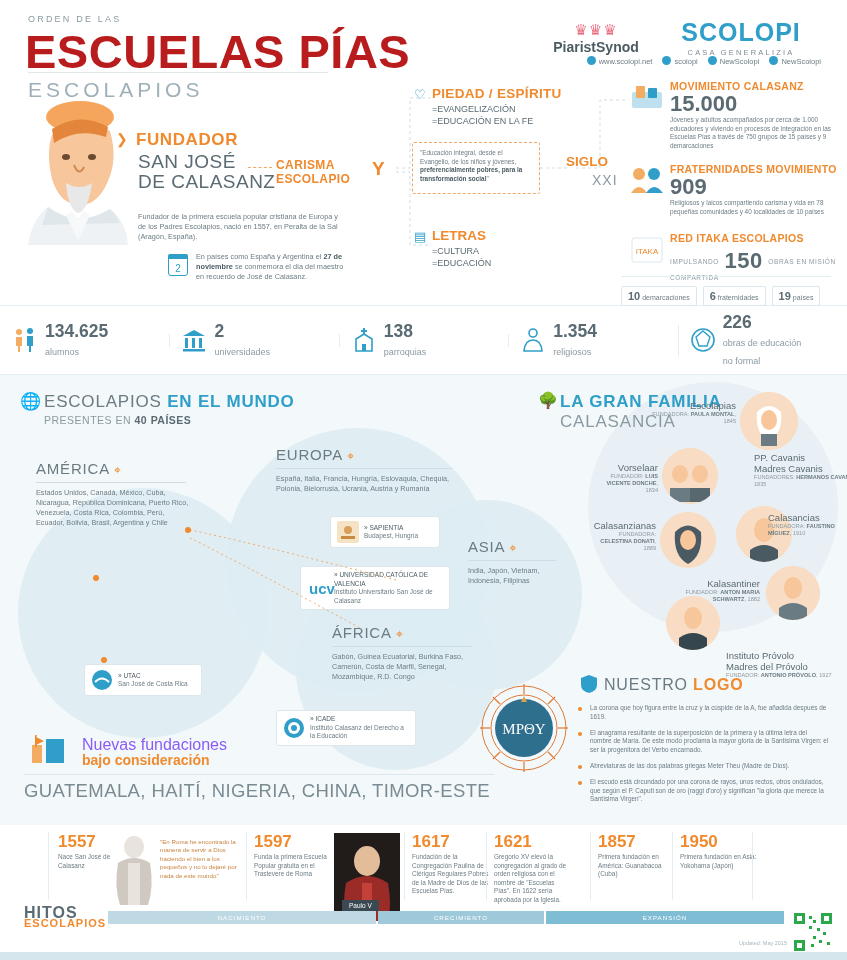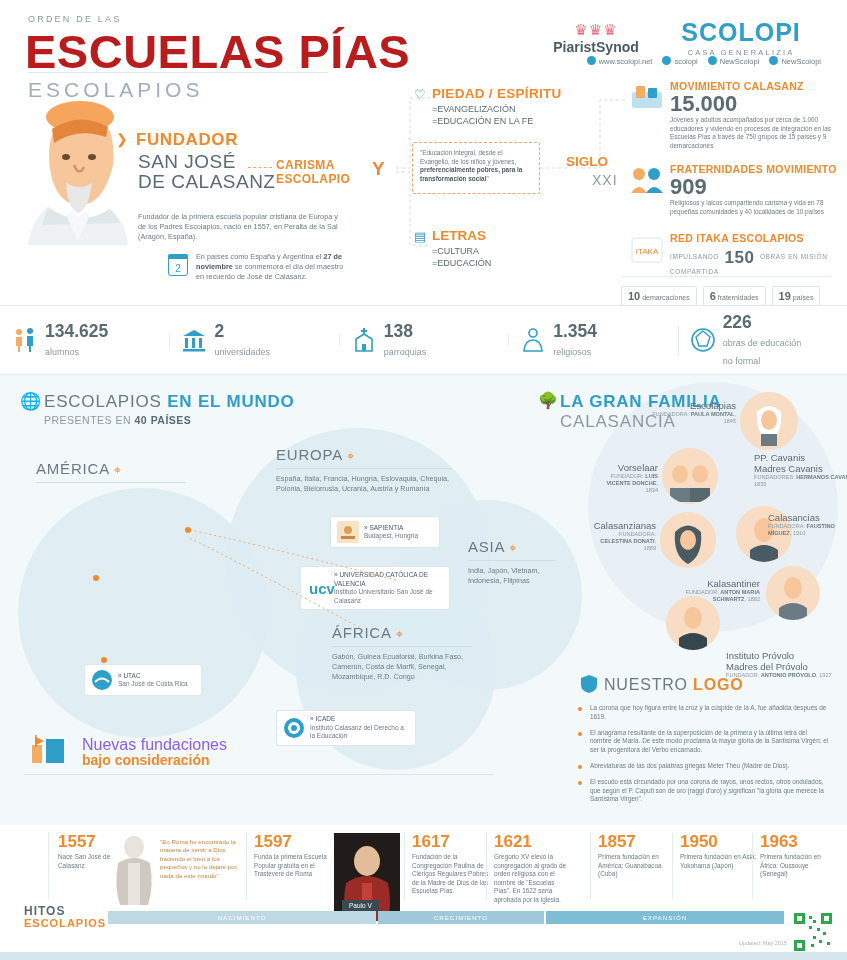--- a/index.html
+++ b/index.html
@@ -121,21 +121,21 @@
   
   .logo-h { position:absolute; left:604px; top:676px; font-size:16px; color:#6b7b83; letter-spacing:0.8px;}
   .logo-h b { color:#f08a2e;}
   .logo-shield { position:absolute; left:580px; top:674px; width:18px; height:20px;}
   .logo-bullets { position:absolute; left:578px; top:704px; width:252px; }
   .lb { position:relative; padding-left:12px; margin-bottom:7px; font-size:6.4px; line-height:8.8px; color:#6c7c84;}
   .lb::before { content:""; position:absolute; left:0; top:3px; width:4px; height:4px; border-radius:50%; background:#f08a2e;}
   .emblem { position:absolute; left:478px; top:682px; width:92px; height:92px;}
 
   
-  .hitos-h { position:absolute; left:24px; top:904px; font-size:12px; font-weight:bold; color:#5b6b73; letter-spacing:1px;}
+  .hitos-h { position:absolute; left:24px; top:904px; font-size:16px; font-weight:bold; color:#5b6b73; letter-spacing:1px;}
   .hitos-h2 { position:absolute; left:24px; top:917px; font-size:11px; font-weight:bold; color:#f08a2e; letter-spacing:1px;}
   .tl { position:absolute; top:832px; }
   .tl .ty { font-size:17px; font-weight:bold; color:#f08a2e; line-height:19px;}
   .tl .td { font-size:6.4px; line-height:8.6px; color:#6c7c84; width:78px; margin-top:2px;}
   .tl-sep { position:absolute; top:832px; width:1px; background:#e3eef2; height:68px;}
   .phase { position:absolute; height:13px; color:#fff; font-size:6.2px; letter-spacing:1px; text-align:center; line-height:13px;}
   .ph1 { background:#bfd9e4; } .ph2 { background:#9ec9da; } .ph3 { background:#7fbdd4; }
   .updated { position:absolute; right:60px; bottom:14px; font-size:5.5px; color:#a8b6bc;}
   .qr { position:absolute; right:14px; bottom:8px; width:40px; height:40px;}
   .footbar { position:absolute; left:0; bottom:0; width:847px; height:8px; background:#d6e6ed;}
@@ -257,21 +257,21 @@
   <div class="rblock" style="left:670px; top:232px;">
     <div class="rb-icon">
       <svg width="34" height="32" viewBox="0 0 34 32">
           <rect x="2" y="4" width="30" height="24" rx="2" fill="#fff" stroke="#dbe7ec"></rect>
           <text x="17" y="20" font-size="8" fill="#f08a2e" text-anchor="middle" font-family="Liberation Sans">ITAKA</text>
         </svg>
     </div>
     <div class="rb-title">RED ITAKA ESCOLAPIOS</div>
     <div style="font-size:6.5px;color:#8b9aa2;letter-spacing:.6px;margin-top:4px;">
       <span>IMPULSANDO</span>
-      <span style="font-size:17px;font-weight:bold;color:#5b6b73;vertical-align:-4px;margin:16px 3px;">150</span>
+      <span style="font-size:22px;font-weight:bold;color:#5b6b73;vertical-align:-4px;margin:16px 3px;">150</span>
       <span>OBRAS EN MISIÓN COMPARTIDA</span>
     </div>
   </div>
   <div class="redline"></div>
   <div class="chips">
     <span class="chip"><b>10</b> <span>demarcaciones</span></span>
     <span class="chip"><b>6</b> <span>fraternidades</span></span>
     <span class="chip"><b>19</b> <span>países</span></span>
   </div>
 
@@ -325,20 +325,21 @@
   <div class="circ" style="left:392px; top:500px; width:190px; height:190px;"></div>
   <div class="circ" style="left:296px; top:570px; width:200px; height:200px;"></div>
   <div class="circ" style="left:588px; top:382px; width:250px; height:250px; background:#e6eff3;"></div>
 
   <div class="mundo-globe">🌐</div>
   <div class="mundo-h"><span>ESCOLAPIOS</span> <b>EN EL MUNDO</b></div>
   <div class="mundo-sub"><span>PRESENTES EN</span> <b>40 PAÍSES</b></div>
 
   <div class="reg-h" style="left:36px; top:460px;"><span>AMÉRICA</span> <span class="reg-pin">⌖</span></div>
   <div class="reg-rule" style="left:36px; top:482px; width:150px;"></div>
+  <div class="reg-t" style="left:36px; top:488px; width:155px;">Estados Unidos, Canadá, México, Cuba, Nicaragua, República Dominicana, Puerto Rico, Venezuela, Costa Rica, Colombia, Perú, Ecuador, Bolivia, Brasil, Argentina y Chile</div>
 
   <div class="reg-h" style="left:276px; top:446px;"><span>EUROPA</span> <span class="reg-pin">⌖</span></div>
   <div class="reg-rule" style="left:276px; top:468px; width:176px;"></div>
   <div class="reg-t" style="left:276px; top:474px; width:180px;">España, Italia, Francia, Hungría, Eslovaquia, Chequia, Polonia, Bielorrusia, Ucrania, Austria y Rumanía</div>
 
   <div class="reg-h" style="left:468px; top:538px;"><span>ASIA</span> <span class="reg-pin">⌖</span></div>
   <div class="reg-rule" style="left:468px; top:560px; width:88px;"></div>
   <div class="reg-t" style="left:468px; top:566px; width:92px;">India, Japón, Vietnam, Indonesia, Filipinas</div>
 
   <div class="reg-h" style="left:332px; top:624px;"><span>ÁFRICA</span> <span class="reg-pin">⌖</span></div>
@@ -475,27 +476,49 @@
     <svg width="46" height="34" viewBox="0 0 46 34">
         <path d="M4 30 V12 h10 V30z" fill="#f3ad62"></path>
         <path d="M18 30 V6 h18 V30z" fill="#2f9fc9"></path>
         <path d="M8 4 l0 8 l8 -4z" fill="#f08a2e"></path>
         <rect x="7" y="2" width="1.6" height="12" fill="#f08a2e"></rect>
       </svg>
   </div>
   <div class="nf-h">Nuevas fundaciones</div>
   <div class="nf-h2">bajo consideración</div>
   <div class="nf-rule"></div>
+  <div class="nf-list">GUATEMALA, HAITÍ, NIGERIA, CHINA, TIMOR-ESTE</div>
 
   <div class="logo-shield">
     <svg width="18" height="20" viewBox="0 0 18 20">
         <path d="M9 1 L17 4 v7 q0 6 -8 8 q-8 -2 -8 -8 V4z" fill="#2f9fc9"></path>
       </svg>
   </div>
   <div class="logo-h"><span>NUESTRO</span> <b>LOGO</b></div>
+  <div class="emblem">
+    <svg width="92" height="92" viewBox="0 0 92 92">
+      <g stroke="#e07a35" stroke-width="1" fill="none">
+        <circle cx="46" cy="46" r="42"></circle>
+          <circle cx="46" cy="46" r="33"></circle>
+      </g>
+      <g stroke="#e07a35" stroke-width="1.2">
+        <line x1="46" y1="2" x2="46" y2="12"></line>
+          <line x1="46" y1="80" x2="46" y2="90"></line>
+        <line x1="2" y1="46" x2="12" y2="46"></line>
+          <line x1="80" y1="46" x2="90" y2="46"></line>
+        <line x1="15" y1="15" x2="22" y2="22"></line>
+          <line x1="70" y1="70" x2="77" y2="77"></line>
+        <line x1="70" y1="22" x2="77" y2="15"></line>
+          <line x1="15" y1="77" x2="22" y2="70"></line>
+      </g>
+      <circle cx="46" cy="46" r="29" fill="#2f6f8e"></circle>
+      <text x="46" y="52" font-size="15" fill="#ffffff" text-anchor="middle" font-family="Liberation Serif">MPΘY</text>
+      <path d="M46 14 l3 6 h-6z" fill="#e0a04a"></path>
+    </svg>
+  </div>
   <div class="logo-bullets">
     <div class="lb">La corona que hoy figura entre la cruz y la cúspide de la A, fue añadida después de 1619.</div>
     <div class="lb">El anagrama resultante de la superposición de la primera y la última letra del nombre de María. De este modo proclama la mayor gloria de la Santísima Virgen: el ser la progenitora del Verbo encarnado.</div>
     <div class="lb">Abreviaturas de las dos palabras griegas Meter Theu (Madre de Dios).</div>
     <div class="lb">El escudo está circundado por una corona de rayos, unos rectos, otros ondulados, que según el P. Caputi son de oro (raggi d'oro) y significan "la gloria que merece la Santísima Virgen".</div>
   </div>
 
   <div class="hitos-h">HITOS</div>
   <div class="hitos-h2">ESCOLAPIOS</div>
 
@@ -548,24 +571,20 @@
     <div class="td">Primera fundación en América: Guanabacoa (Cuba)</div>
   </div>
 
   <div class="tl-sep" style="left:672px;"></div>
   <div class="tl" style="left:680px;">
     <div class="ty">1950</div>
     <div class="td">Primera fundación en Asia: Yokohama (Japón)</div>
   </div>
 
   <div class="tl-sep" style="left:752px;"></div>
-  <div class="tl" style="left:760px;">
-    <div class="ty">1963</div>
-    <div class="td">Primera fundación en África: Oussouye (Senegal)</div>
-  </div>
 
   <div class="phase ph1" style="left:108px; top:911px; width:268px;">NACIMIENTO</div>
   <div class="phase ph2" style="left:378px; top:911px; width:166px;">CRECIMIENTO</div>
   <div class="phase ph3" style="left:546px; top:911px; width:238px;">EXPANSIÓN</div>
 
   <div class="updated">Updated: May 2015</div>
   <div class="qr">
     <svg width="40" height="40" viewBox="0 0 40 40">
         <rect width="40" height="40" fill="#fff"></rect>
         <g fill="#2ba84a">

